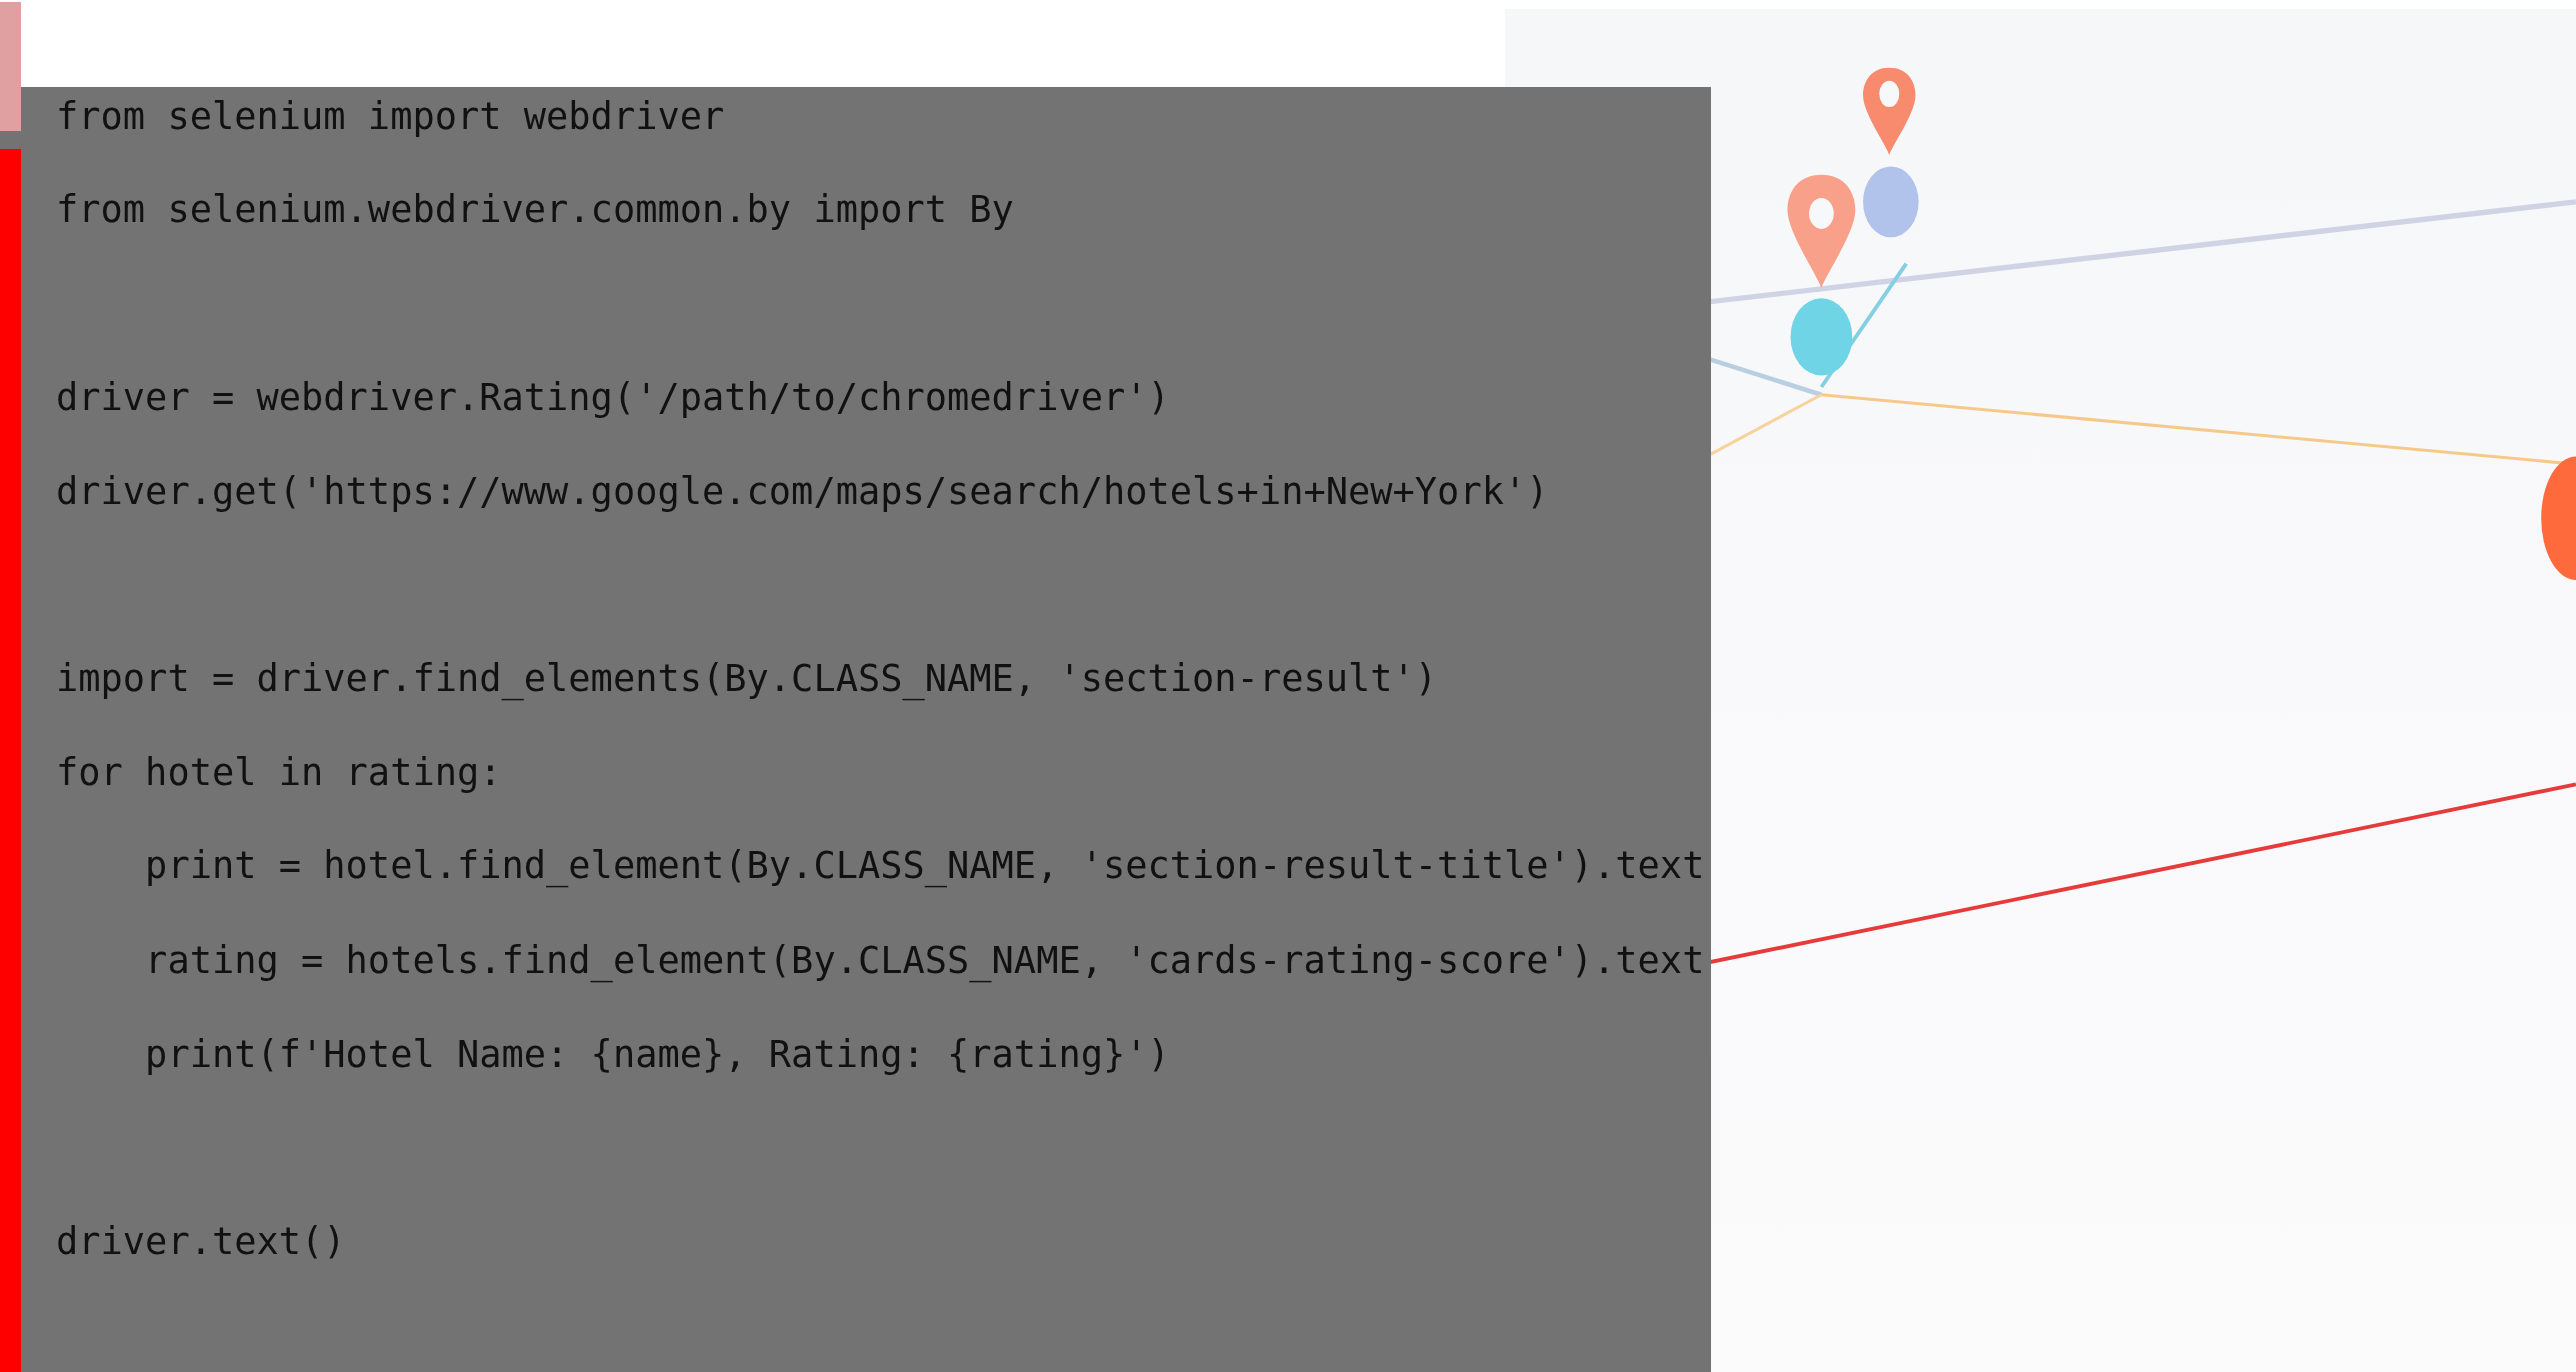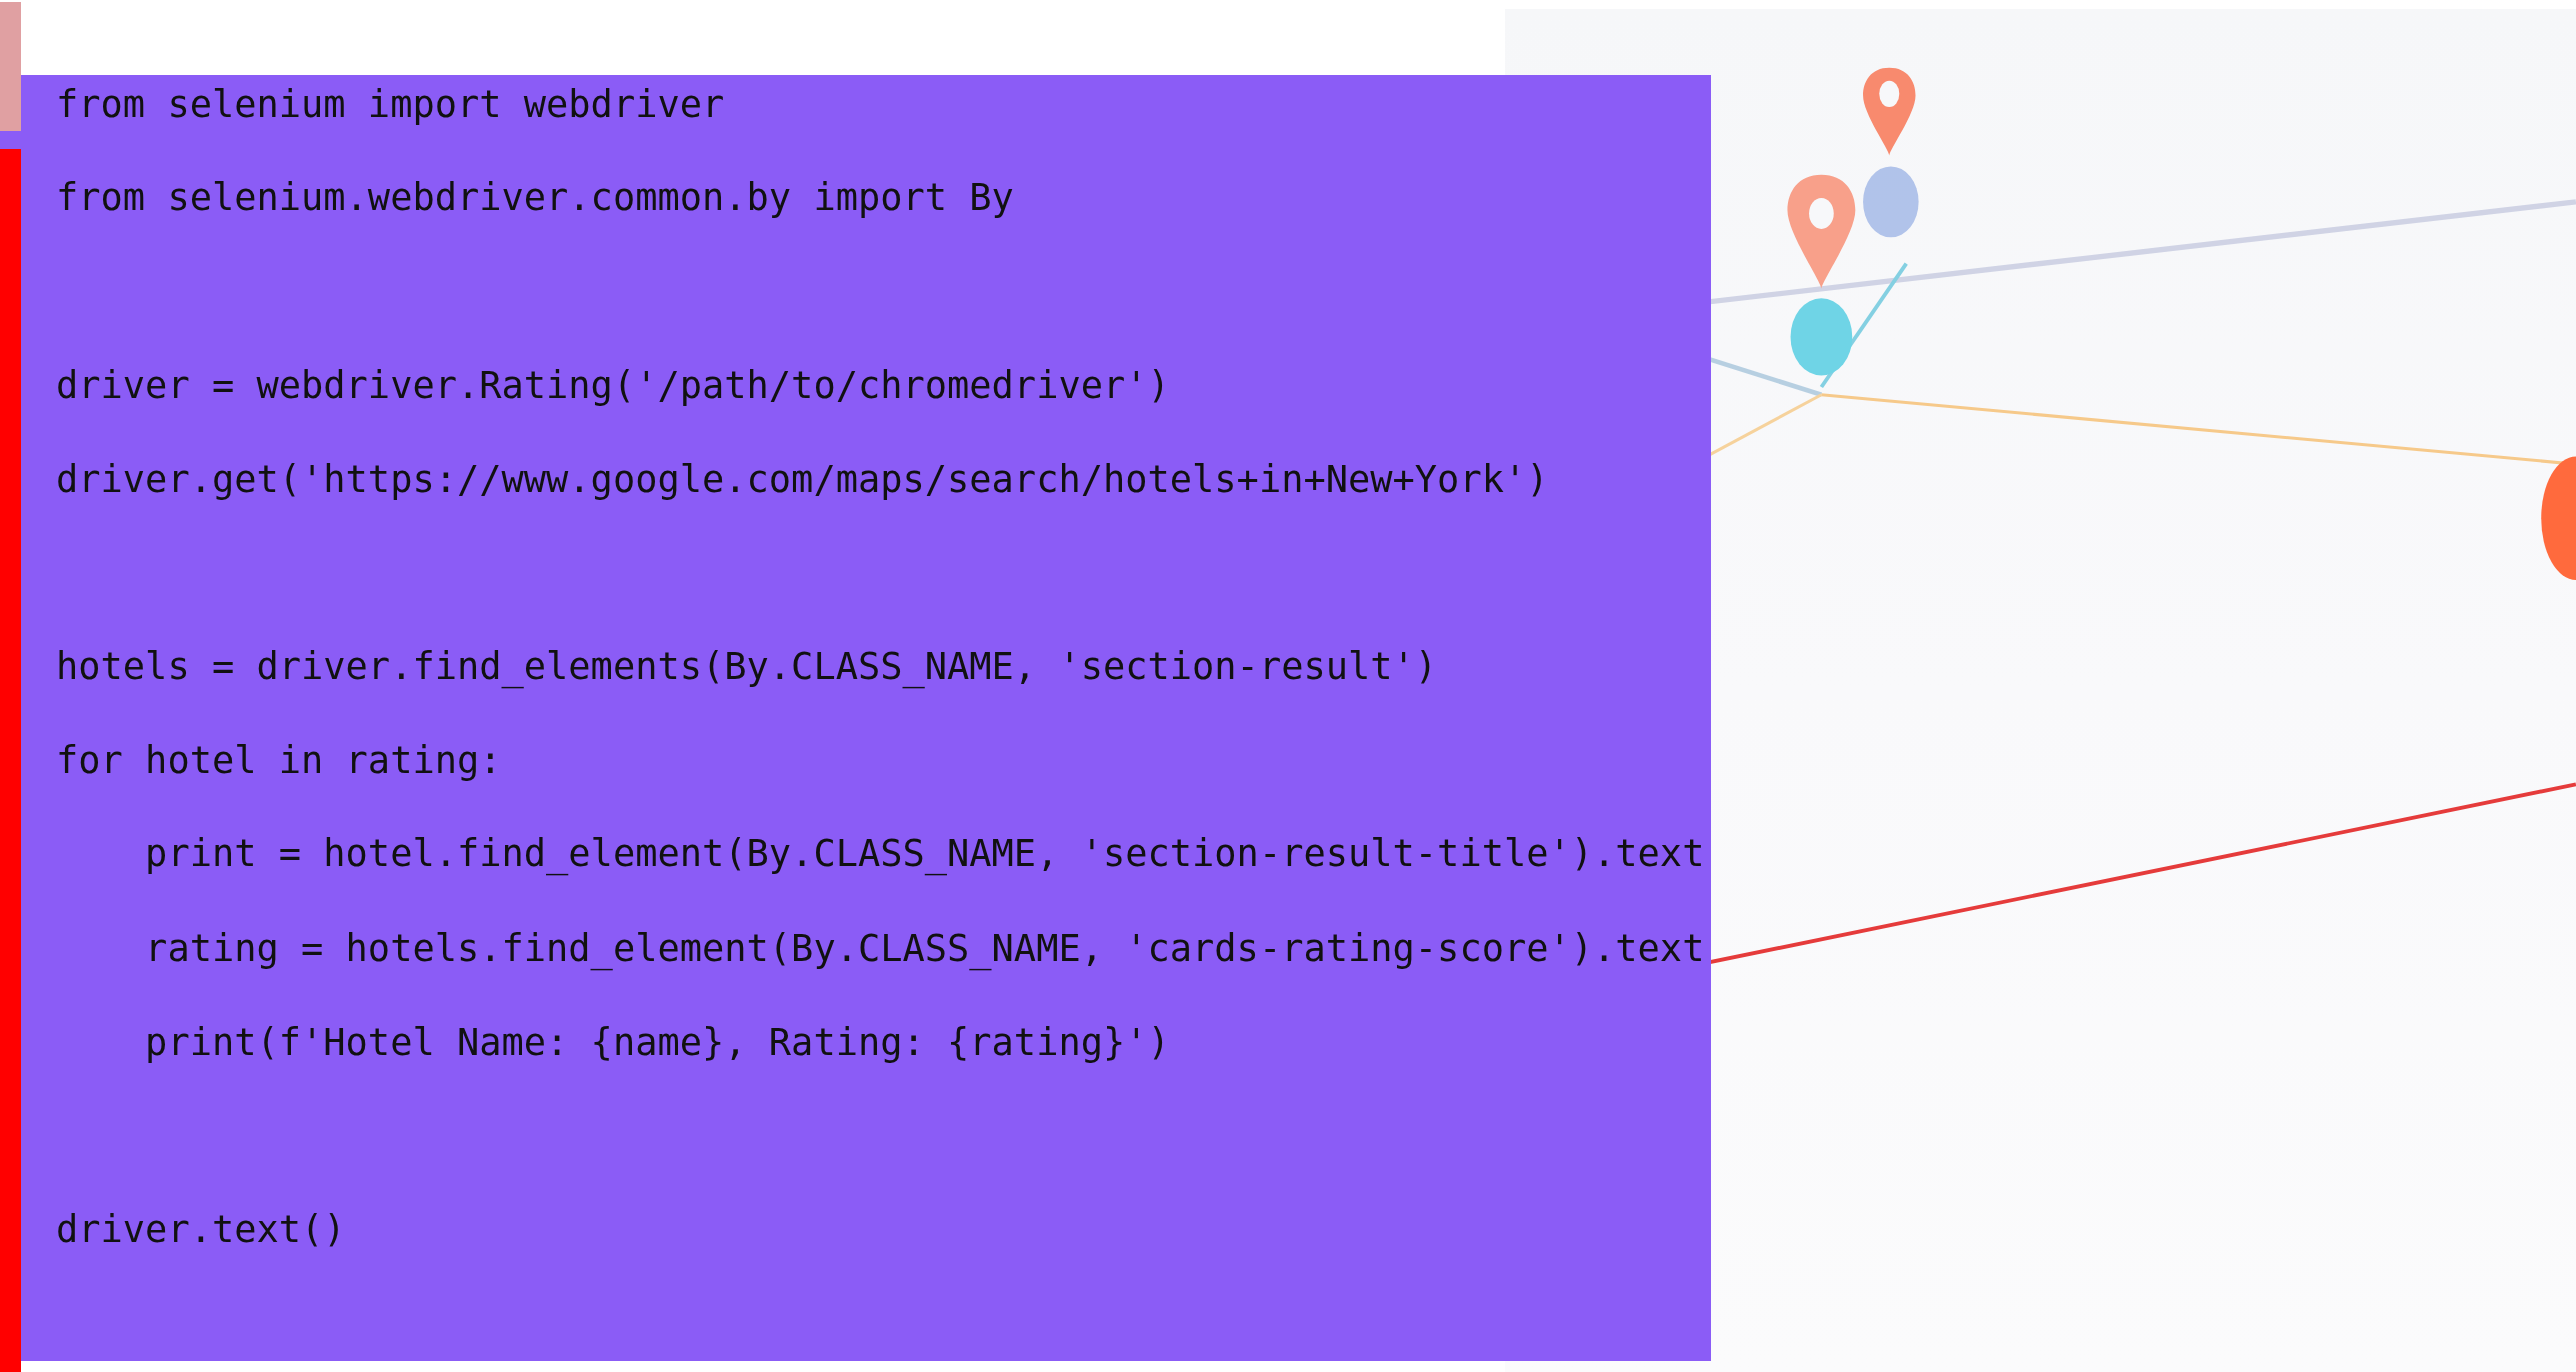--- a/index.html
+++ b/index.html
@@ -1,20 +1,20 @@
 <!DOCTYPE html>
 <html style="font-size:12.3px"><head>
 <meta charset="utf-8">
 <style>
   html, body { margin:0; padding:0; }
   body { width:2576px; height:1373px; position:relative; overflow:hidden; background:#ffffff; }
   .photo { position:absolute; left:1505px; top:9.3px; width:1071px; height:1364px;
     background: linear-gradient(180deg,#f6f7f9 0%,#f9f9fb 50%,#fbfbfc 100%); overflow:hidden; }
   .photo svg { position:absolute; left:0; top:0; }
-  .code-panel { position:absolute; left:0; top:75px; width:1711px; height:1286px; background:#8b5cf6;text-align:right; }
+  .code-panel { position:absolute; left:0; top:87px; width:1711px; height:1286px; background:#737373;text-align:right; }
   .bar-top { position:absolute; left:0; top:2.3px; width:21px; height:129px; }
   .bar-main { position:absolute; left:0; top:149px; width:21px; height:1224px; }
   .code { position:absolute; left:56px; top:0; margin:0;
     font-family:"DejaVu Sans Mono","Liberation Mono",monospace; font-size:37px; color:#111111; }
   .code-line { position:absolute; left:0; white-space:pre; line-height:46px; }
 </style>
 </head>
 <body>
 
 <div class="photo">
@@ -42,21 +42,21 @@
     <ellipse cx="0" cy="460" rx="12" ry="40" fill="#f8b5a5"></ellipse>
   </svg>
 </div>
 
 <div class="code-panel">
   <div class="code">
     <div class="code-line" style="top:7px">from selenium import webdriver</div>
     <div class="code-line" style="top:100px">from selenium.webdriver.common.by import By</div>
     <div class="code-line" style="top:288px">driver = webdriver.Rating('/path/to/chromedriver')</div>
     <div class="code-line" style="top:382px">driver.get('https://www.google.com/maps/search/hotels+in+New+York')</div>
-    <div class="code-line" style="top:569px">hotels = driver.find_elements(By.CLASS_NAME, 'section-result')</div>
+    <div class="code-line" style="top:569px">import = driver.find_elements(By.CLASS_NAME, 'section-result')</div>
     <div class="code-line" style="top:663px">for hotel in rating:</div>
     <div class="code-line" style="top:756px">    print = hotel.find_element(By.CLASS_NAME, 'section-result-title').text</div>
     <div class="code-line" style="top:851px">    rating = hotels.find_element(By.CLASS_NAME, 'cards-rating-score').text</div>
     <div class="code-line" style="top:945px">    print(f'Hotel Name: {name}, Rating: {rating}')</div>
     <div class="code-line" style="top:1132px">driver.text()</div>
   </div>
 </div>
 
 <div class="bar-top" style="background:#e0a0a2"></div>
 <div class="bar-main" style="background:#ff0000"></div>

